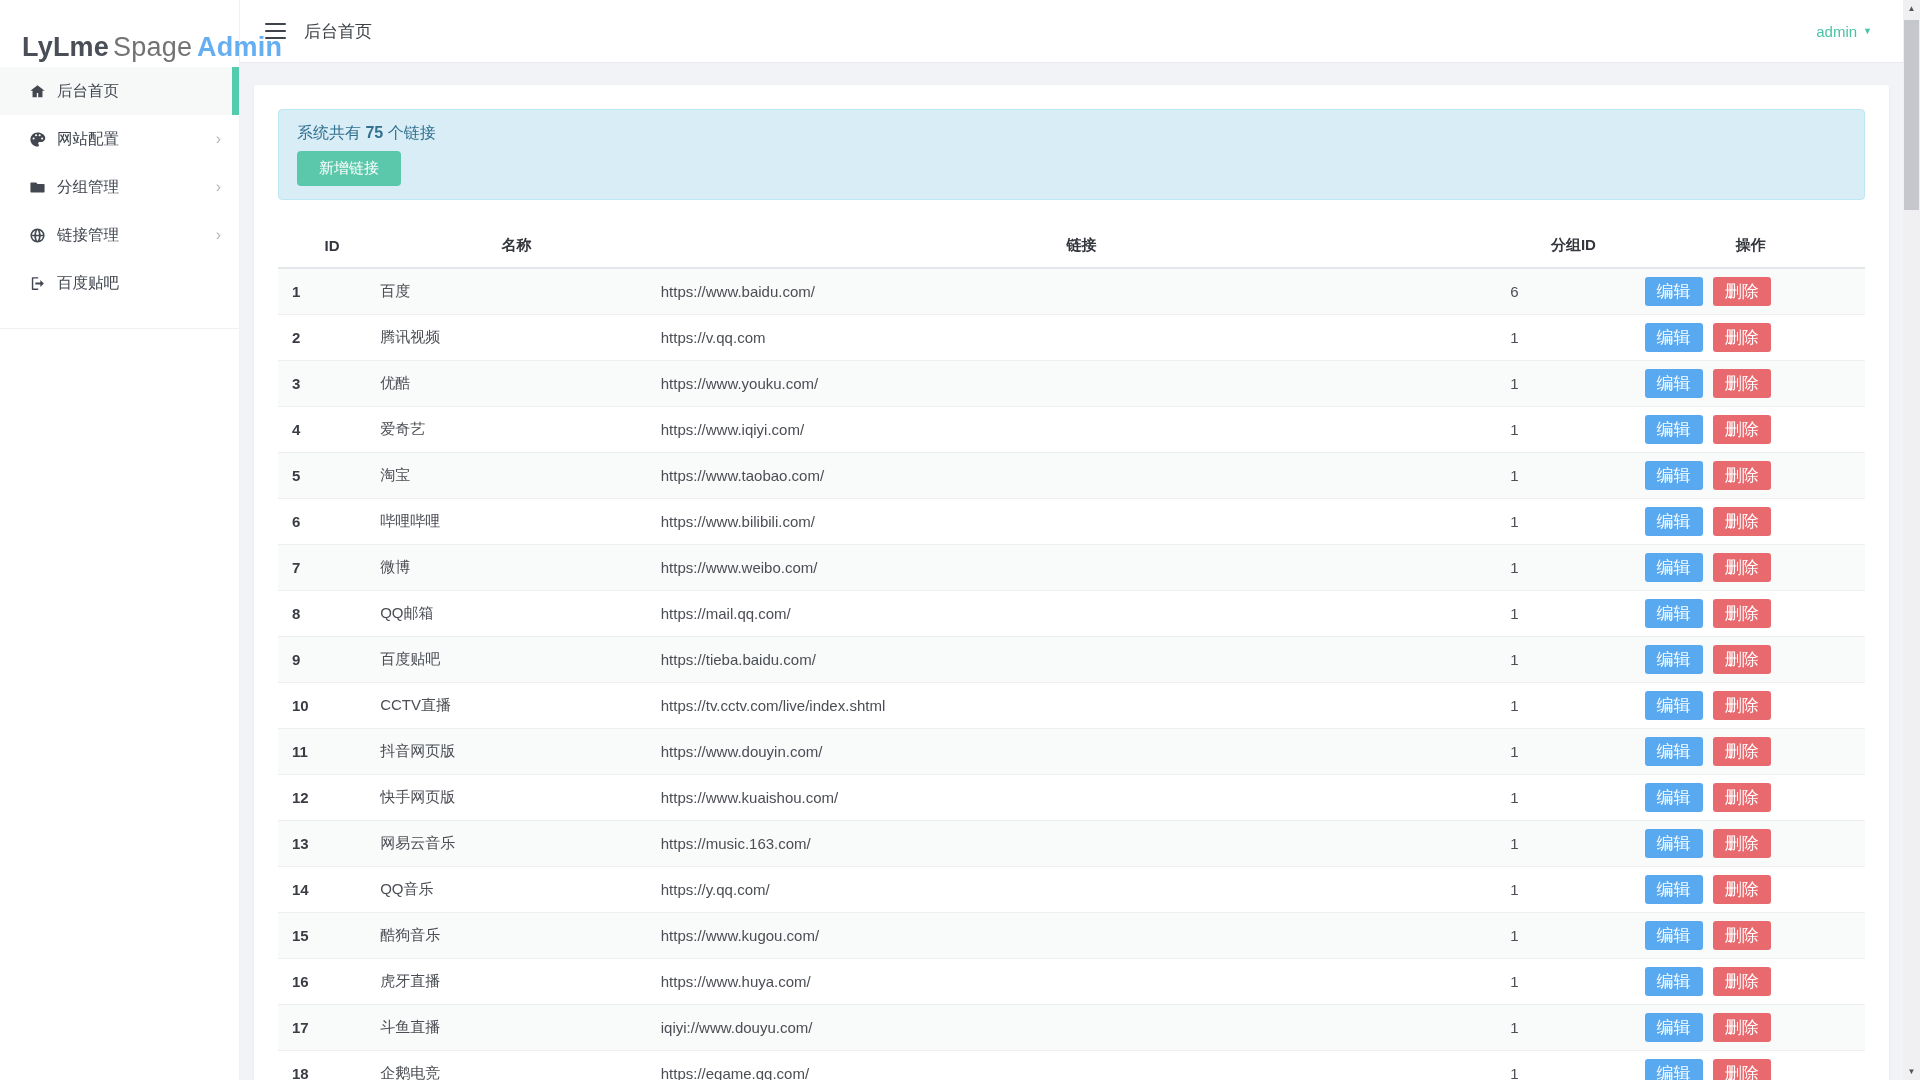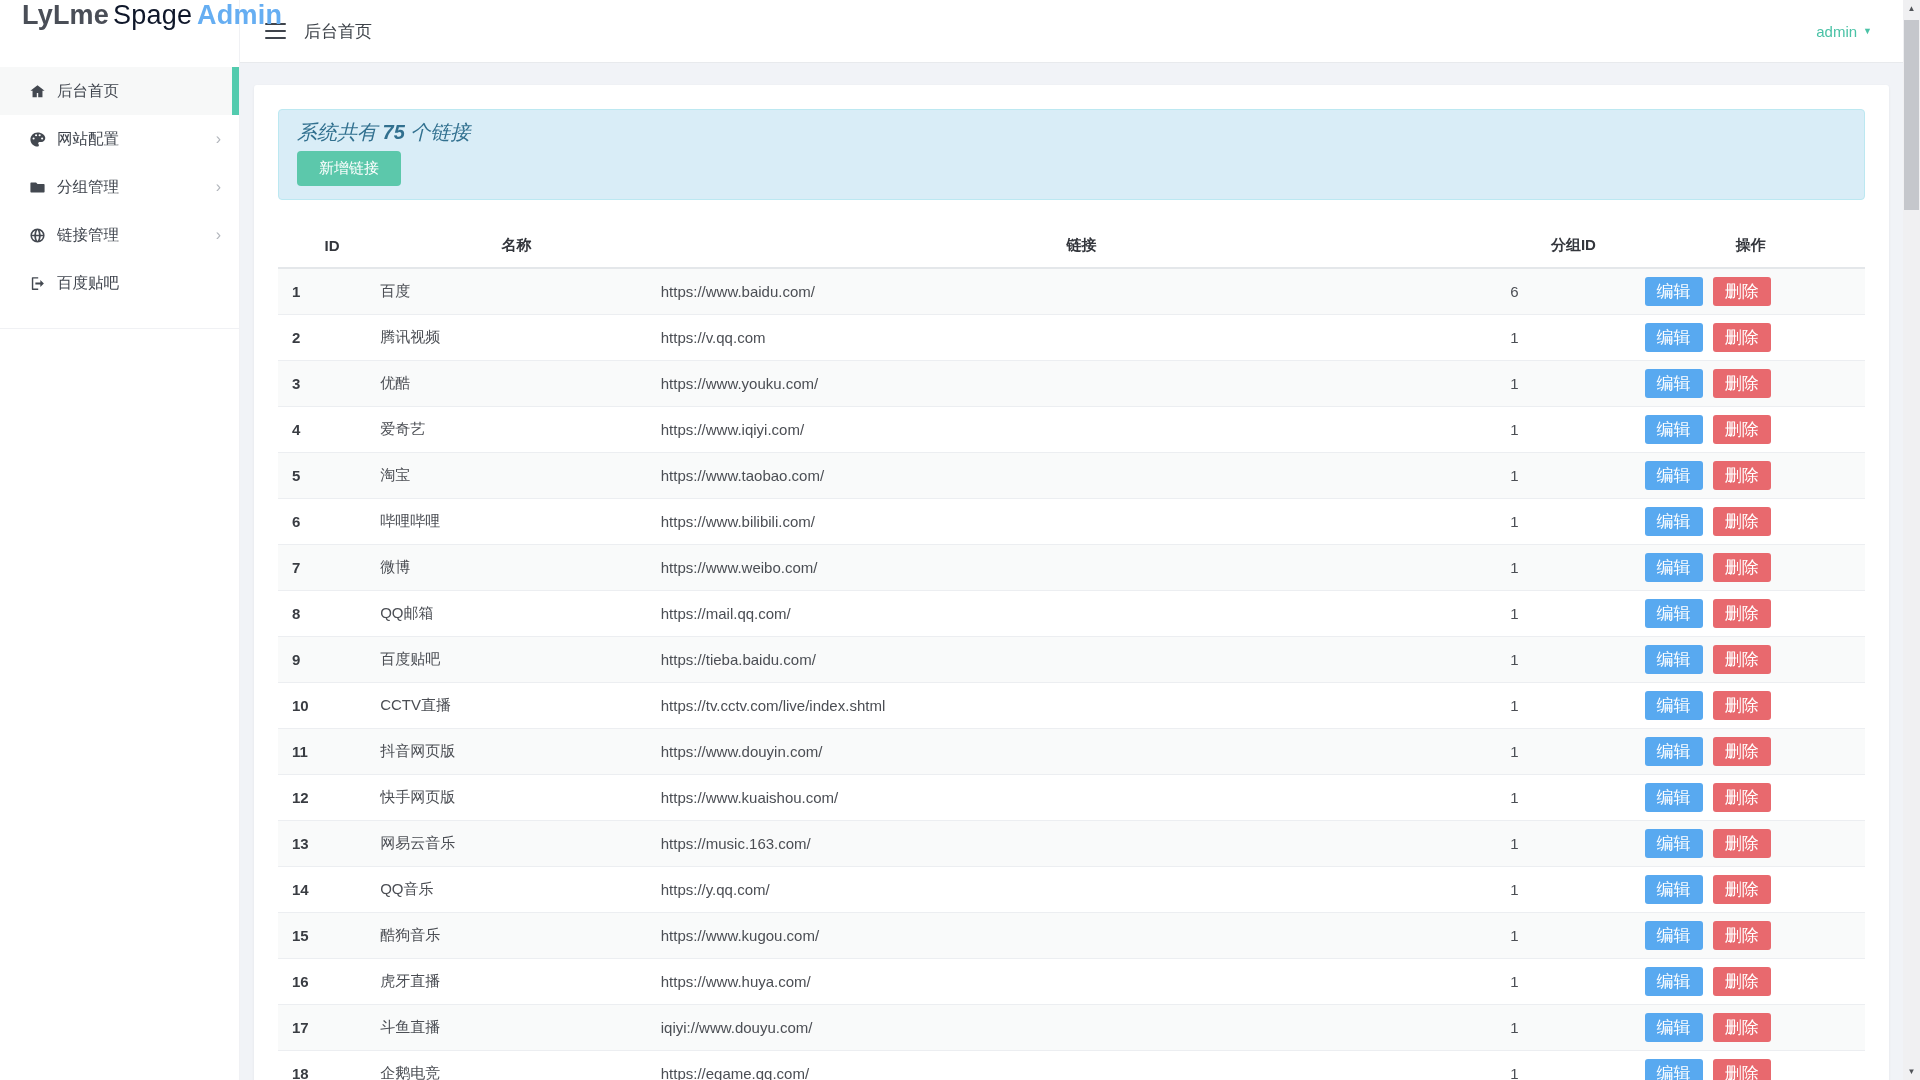--- a/index.html
+++ b/index.html
@@ -7,23 +7,23 @@
   body {
     font-family:"Liberation Sans","DejaVu Sans",sans-serif;
     background:#f1f3f7; color:#45494f; font-size:15px;
   }
 
   
   .sidebar {
     position:fixed; left:0; top:0; width:240px; height:100%;
     background:#ffffff; z-index:20; border-right:1px solid #f0f1f4;
   }
-  .logo { height:63px; display:flex; align-items:flex-start; padding-left:22px; font-size:27px; letter-spacing:.2px; }
+  .logo { height:63px; display:flex; align-items:flex-end; padding-left:22px; font-size:27px; letter-spacing:.2px; }
   .logo .b1 { font-weight:700; color:#4a4e57; }
-  .logo .b2 { font-weight:300; color:#0f172a; margin-left:4px; }
+  .logo .b2 { font-weight:300; color:#737373; margin-left:4px; }
   .logo .b3 { font-weight:700; color:#66aef2; margin-left:5px; }
   .nav { padding-top:4px; }
   .nav-item {
     height:48px; display:flex; align-items:center;
     padding:0 18px 0 28px; cursor:pointer; position:relative; color:#3f444d;
   }
   .nav-item.active { background:#f7f8f8; }
   .nav-item.active::after {
     content:""; position:absolute; right:0; top:0; width:7px; height:100%; background:#53cbae;
   }
@@ -53,21 +53,21 @@
   .card {
     background:#fff; border-radius:3px; box-shadow:0 1px 3px rgba(0,0,0,.06);
     padding:24px; height:1200px;
   }
 
   
   .alert {
     background:#d9edf7; border:1px solid #bce8f1; border-radius:4px;
     padding:13px 18px 13px; color:#31708f;
   }
-  .alert-line { font-size:20px; line-height:19px;font-style:italic; }
+  .alert-line { font-size:16px; line-height:19px; }
   .alert-line b { font-weight:700; }
   .btn-add {
     display:inline-block; margin-top:9px; background:#5cc8ab; color:#fff;
     font-size:15px; padding:8px 22px; border-radius:4px; border:none; cursor:pointer;
   }
 
   
   table { width:100%; border-collapse:collapse; margin-top:24px; table-layout:fixed; }
   col.c-id { width:102px; } col.c-name { width:280px; } col.c-url { width:848px; }
   col.c-group { width:134px; } col.c-ops { width:220px; }

